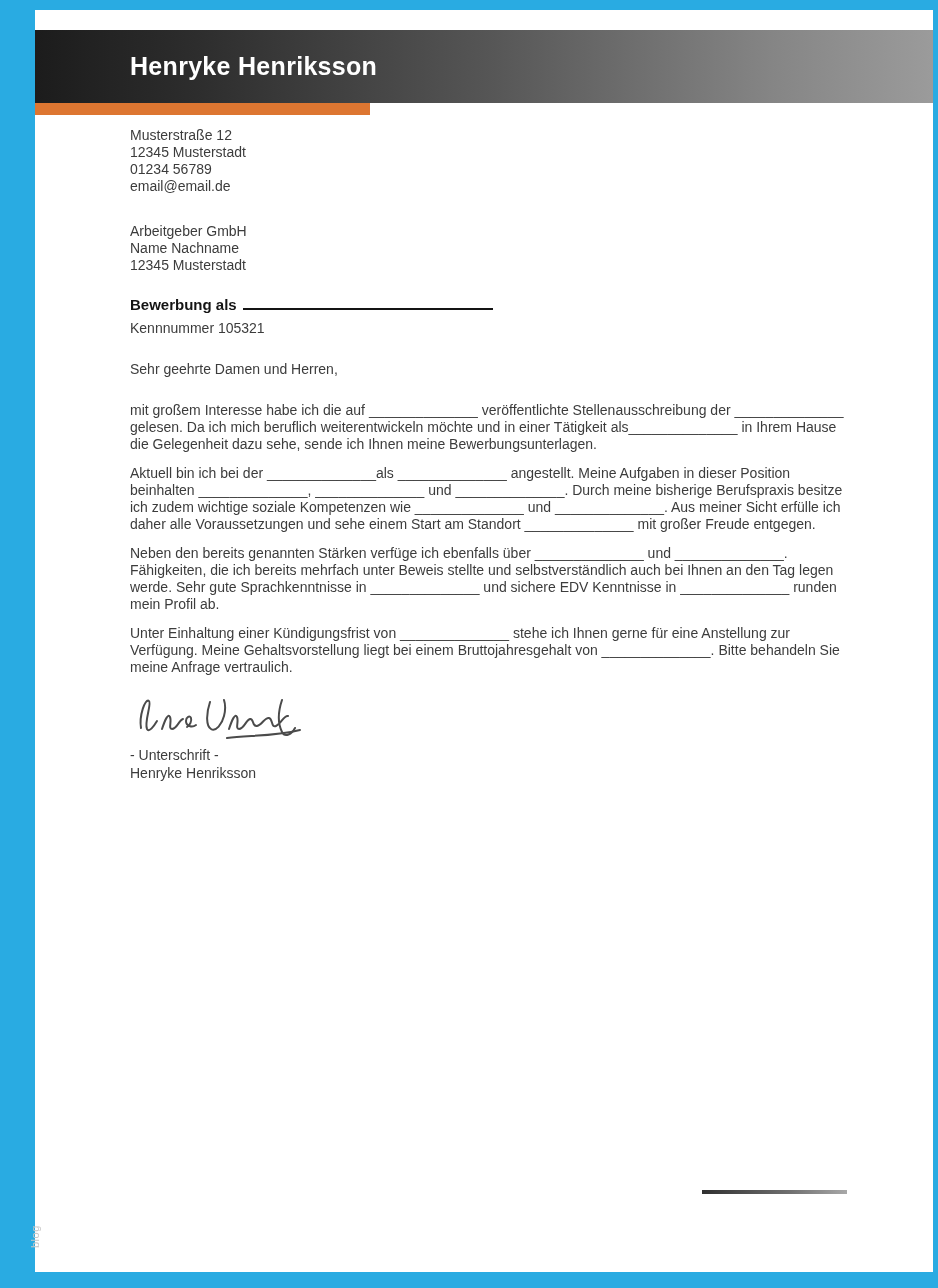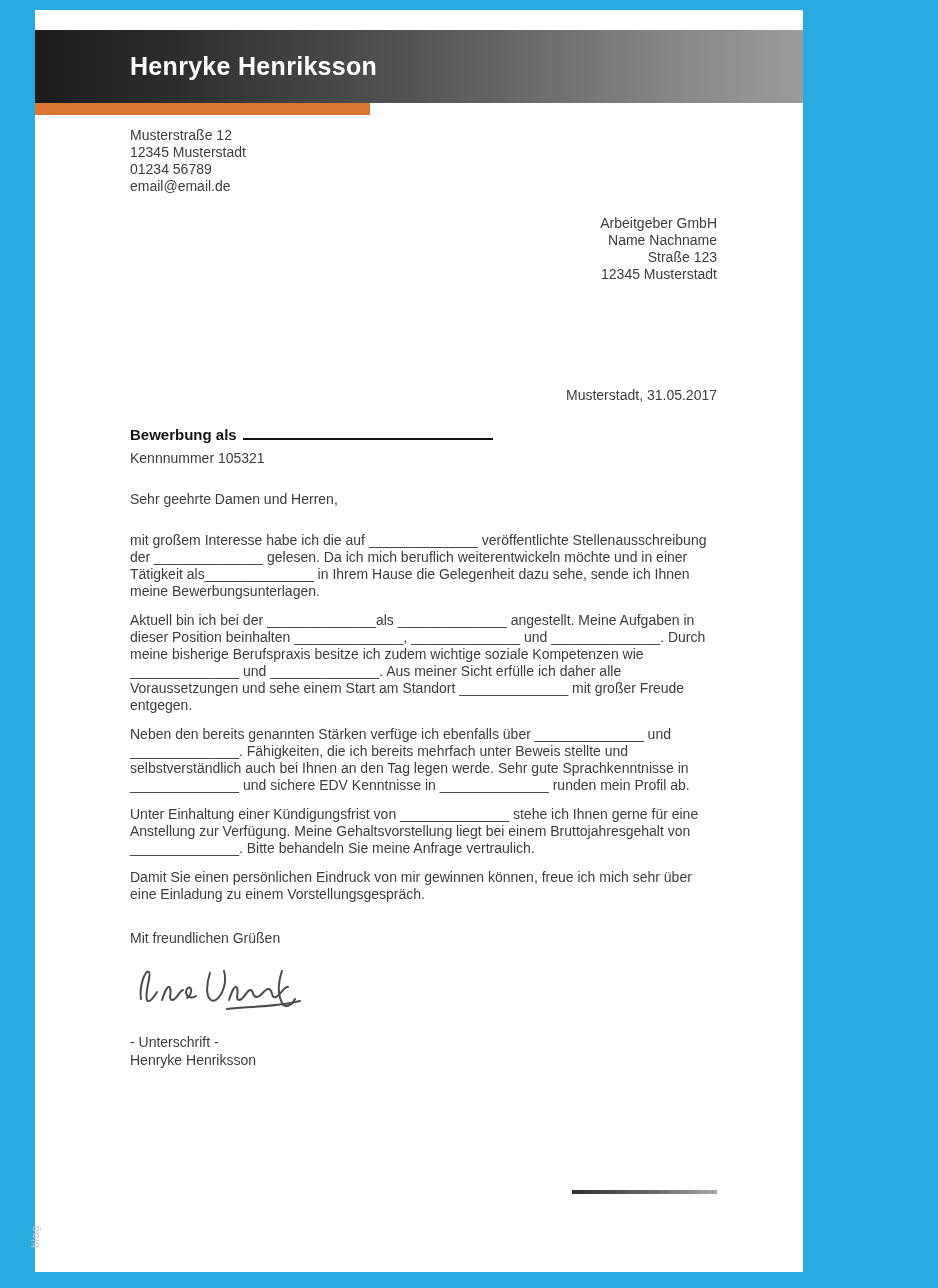--- a/index.html
+++ b/index.html
@@ -6,55 +6,55 @@
   html, body { margin:0; padding:0; }
   body {
     width:938px; height:1288px;
     background:#29abe2;
     position:relative;
     font-family:"Liberation Sans", sans-serif;
     overflow:hidden;
   }
   .page {
     position:absolute; left:35px; top:10px;
-    width:768px; height:1262px;
+    width:898px; height:1262px;
     background:#ffffff;
   }
   .header-bar {
     margin-top:20px; height:73px;
     background:linear-gradient(to right, #1c1c1c 0%, #2d2d2d 18%, #555555 50%, #858585 82%, #9b9b9b 100%);
     display:flex; align-items:center;
   }
   .header-name {
     color:#ffffff; font-size:25px; font-weight:bold;
     padding-left:95px; letter-spacing:0.3px;
   }
   .accent-bar { width:335px; height:12px; background:#dd7631; }
   .content {
     padding:0 86px 0 95px;
     color:#3c3c3c; font-size:14px; line-height:17px;
   }
   .sender { text-align:left; margin-top:12px; }
-  .recipient { margin-top:20px;text-align:right; }
+  .recipient { margin-top:28px; }
   .date-line { text-align:right; margin-top:104px; }
   .subject-title {
     margin:18px 0 0 0; font-size:15px; line-height:25px;
     font-weight:bold; color:#141414; white-space:nowrap;
   }
   .blank-line {
     display:inline-block; width:250px; height:0.85em;
     border-bottom:2px solid #141414; margin-left:6px; vertical-align:baseline;
   }
   .reference { margin-top:3px; }
   .salutation { margin-top:24px; }
   .paragraphs { margin-top:24px; }
   .paragraphs p { margin:12px 0 9px 0; }
   .closing { margin-top:27px; }
   .signature-svg { display:block; margin:12px 0 0 2px; }
-  .sig-caption { margin-top:20px; }
+  .sig-caption { margin-top:4px; }
   .sig-name { margin-top:1px; }
   .footer-divider {
     position:absolute; right:86px; bottom:78px;
     width:145px; height:4px;
     background:linear-gradient(to right, #303030 0%, #6f6f6f 60%, #a8a8a8 100%);
   }
   .watermark {
     position:absolute; left:6px; bottom:24px;
     transform:rotate(-90deg); transform-origin:left bottom;
     color:#c6c6c6; font-size:11px; letter-spacing:0.5px;
@@ -75,40 +75,36 @@
     <div class="sender">
       <div>Musterstraße 12</div>
       <div>12345 Musterstadt</div>
       <div>01234 56789</div>
       <div>email@email.de</div>
     </div>
 
     <div class="recipient">
       <div>Arbeitgeber GmbH</div>
       <div>Name Nachname</div>
-      <div>Straße 123</div>
       <div>12345 Musterstadt</div>
     </div>
 
-    <div class="date-line">Musterstadt, 31.05.2017</div>
 
     <h1 class="subject-title"><span>Bewerbung als</span><span class="blank-line"></span></h1>
     <div class="reference">Kennnummer 105321</div>
 
     <div class="salutation">Sehr geehrte Damen und Herren,</div>
 
     <div class="paragraphs">
       <p>mit großem Interesse habe ich die auf ______________ veröffentlichte Stellenausschreibung der ______________ gelesen. Da ich mich beruflich weiterentwickeln möchte und in einer Tätigkeit als______________ in Ihrem Hause die Gelegenheit dazu sehe, sende ich Ihnen meine Bewerbungsunterlagen.</p>
       <p>Aktuell bin ich bei der ______________als ______________ angestellt. Meine Aufgaben in dieser Position beinhalten ______________, ______________ und ______________. Durch meine bisherige Berufspraxis besitze ich zudem wichtige soziale Kompetenzen wie ______________ und ______________. Aus meiner Sicht erfülle ich daher alle Voraussetzungen und sehe einem Start am Standort ______________ mit großer Freude entgegen.</p>
       <p>Neben den bereits genannten Stärken verfüge ich ebenfalls über ______________ und ______________. Fähigkeiten, die ich bereits mehrfach unter Beweis stellte und selbstverständlich auch bei Ihnen an den Tag legen werde. Sehr gute Sprachkenntnisse in ______________ und sichere EDV Kenntnisse in ______________ runden mein Profil ab.</p>
       <p>Unter Einhaltung einer Kündigungsfrist von ______________ stehe ich Ihnen gerne für eine Anstellung zur Verfügung. Meine Gehaltsvorstellung liegt bei einem Bruttojahresgehalt von ______________. Bitte behandeln Sie meine Anfrage vertraulich.</p>
-      <p>Damit Sie einen persönlichen Eindruck von mir gewinnen können, freue ich mich sehr über eine Einladung zu einem Vorstellungsgespräch.</p>
     </div>
 
-    <div class="closing">Mit freundlichen Grüßen</div>
 
     <svg class="signature-svg" width="175" height="55" viewBox="0 0 175 55" fill="none">
       <path d="M9,40 C7,28 13,10 17,13 C20,15 12,34 15,41 C17,45 22,38 25,33 M30,41 C33,32 36,25 38,29 C40,33 36,41 40,41 C45,41 47,32 51,31 M55,39 C58,37 60,33 59,30 C58,27 54,29 54,33 C54,38 60,40 64,37" stroke="#4b4b4b" stroke-width="2" stroke-linecap="round"></path>
       <path d="M78,14 C74,26 74,38 79,41 C84,44 90,36 92,28 C94,20 93,15 92,12 M97,41 C100,32 103,25 105,29 C107,33 103,41 107,41 C112,41 114,32 118,31 C122,30 120,39 125,38 C130,37 133,29 137,30 C141,31 139,40 144,38 C149,36 152,27 156,28 M150,12 C146,24 146,36 150,44 C153,50 160,46 163,40" stroke="#4b4b4b" stroke-width="2" stroke-linecap="round"></path>
       <path d="M95,50 C115,47 140,49 168,42" stroke="#4b4b4b" stroke-width="2" stroke-linecap="round"></path>
     </svg>
 
     <div class="sig-caption">- Unterschrift -</div>
     <div class="sig-name">Henryke Henriksson</div>
 

